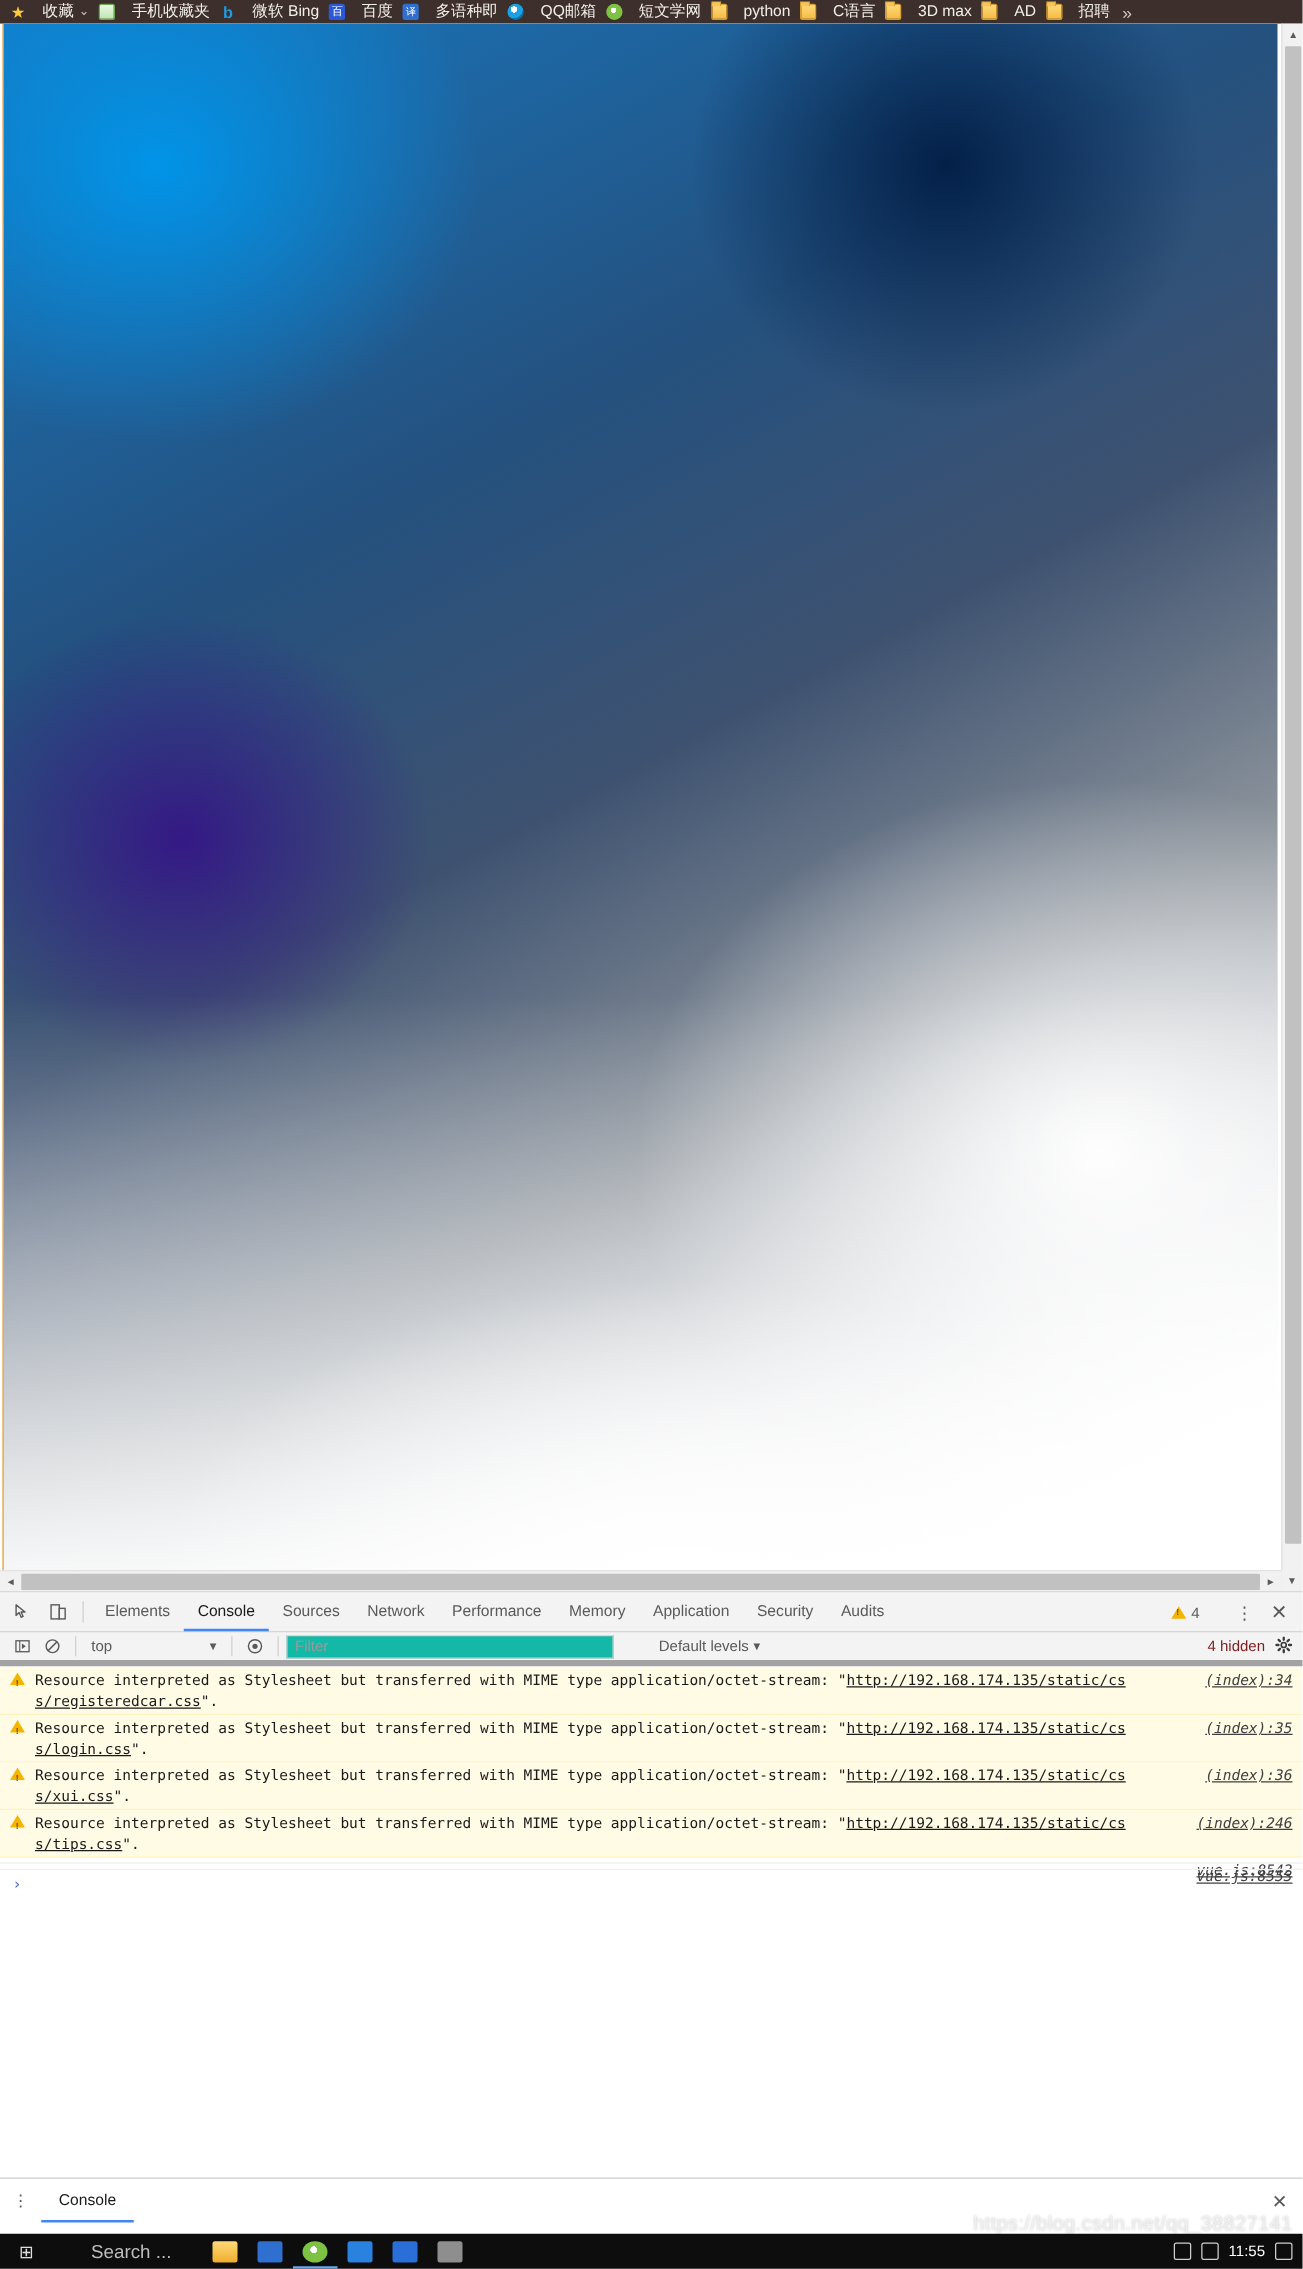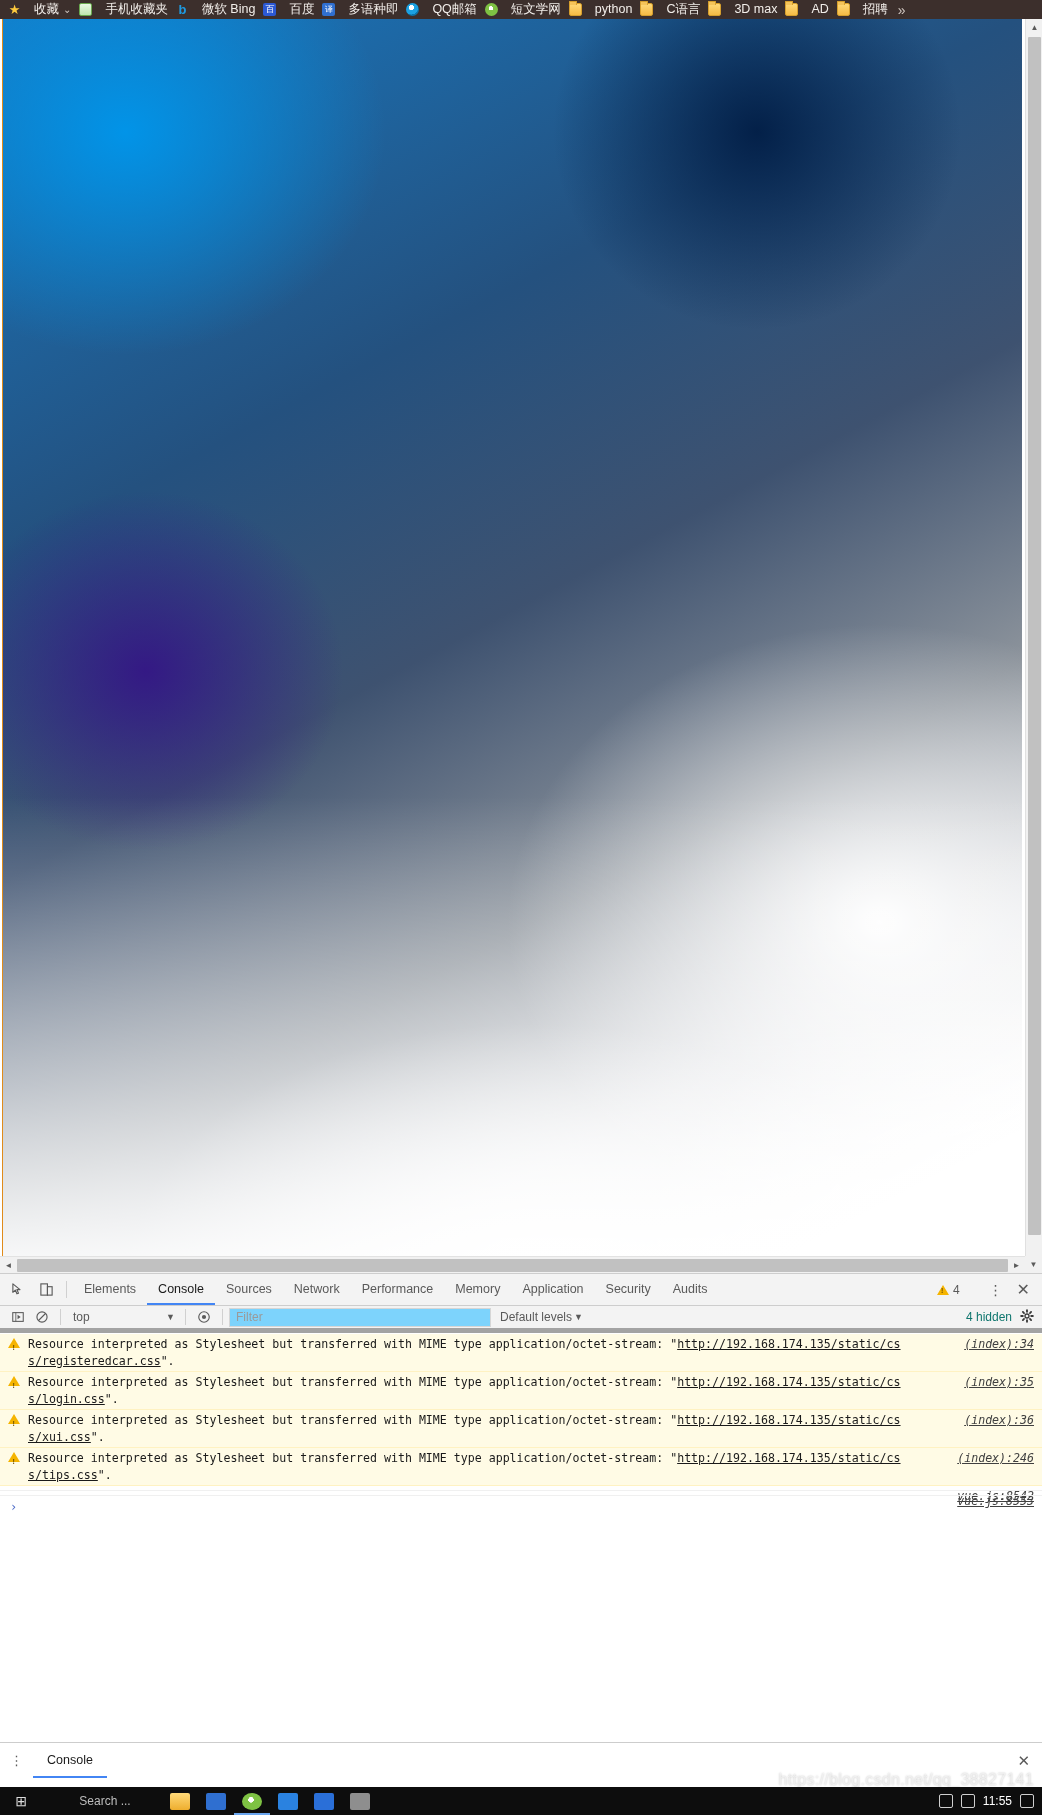--- a/index.html
+++ b/index.html
@@ -188,30 +188,30 @@
   }
   .fb-icon { width:24px; display:flex; align-items:center; justify-content:center; cursor:pointer; }
   .fb-sep { width:1px; height:16px; background:#d0d0d0; margin:0 6px; }
   #ctx-select {
     display:flex; align-items:center; justify-content:space-between;
     width: 112px; padding: 0 4px 0 6px; cursor:pointer;
   }
   #filter-input {
     flex: 0 0 auto;
     width: 262px; height: 19px;
-    background:#7dd3fc; border:1px solid #d6d6d6;
+    background:#14b8a6; border:1px solid #d6d6d6;
     font-size:12px; color:#1a1a1a;
     padding: 0 6px;
     outline:none;
     font-family:"Liberation Sans", sans-serif;
   }
   #filter-input::placeholder { color:#9a9a9a; }
-  #levels-select { margin-left: 9px; display:flex; align-items:center; gap:2px; cursor:pointer; }
+  #levels-select { margin-left: 36px; display:flex; align-items:center; gap:2px; cursor:pointer; }
   .fb-right { margin-left:auto; display:flex; align-items:center; gap:8px; padding-right:8px; }
-  .hidden-count { color:#0f766e; font-size:12px; }
+  .hidden-count { color:#7f1d1d; font-size:12px; }
 
   
   #console-body {
     position:absolute; top:60px; left:0; right:0; bottom:52px;
     background:#fff; overflow:hidden;
     font-family: "DejaVu Sans Mono", monospace;
     font-size: 11.6px;
     line-height: 16.5px;
     color: #1a1a1a;
   }
@@ -274,21 +274,21 @@
   }
   #taskbar {
     position:absolute; bottom:0; left:0;
     width:1042px; height:28px;
     background:#0d0d0d;
     display:flex; align-items:center;
     overflow:hidden;
   }
   .tb-item { display:flex; align-items:center; justify-content:center; height:28px; }
   .tb-start { width:42px; color:#ddd; font-size:14px; }
-  .tb-search { width:120px; color:#bdbdbd; font-size:12px; padding-left:6px; }
+  .tb-search { width:120px; color:#bdbdbd; font-size:15px; padding-left:6px; }
   .tb-ic { width:36px; }
   .tb-sq { width:20px; height:17px; border-radius:2px; }
   .sq-folder { background:linear-gradient(#ffd978,#eeae2e); }
   .sq-blue   { background:#2f6fd0; }
   .sq-green  { background: radial-gradient(circle at 45% 40%, #ffffff 0 18%, #7ec243 19% 100%); border-radius:50%; }
   .sq-blue2  { background:#2a82e0; }
   .sq-blue3  { background:#2a6fd8; }
   .sq-gray   { background:#8e8e8e; }
   .tb-active { box-shadow: inset 0 -2px 0 #6aa6ef; }
   .tb-right { margin-left:auto; display:flex; align-items:center; gap:8px; padding-right:8px; color:#eaeaea; font-size:11px; }

